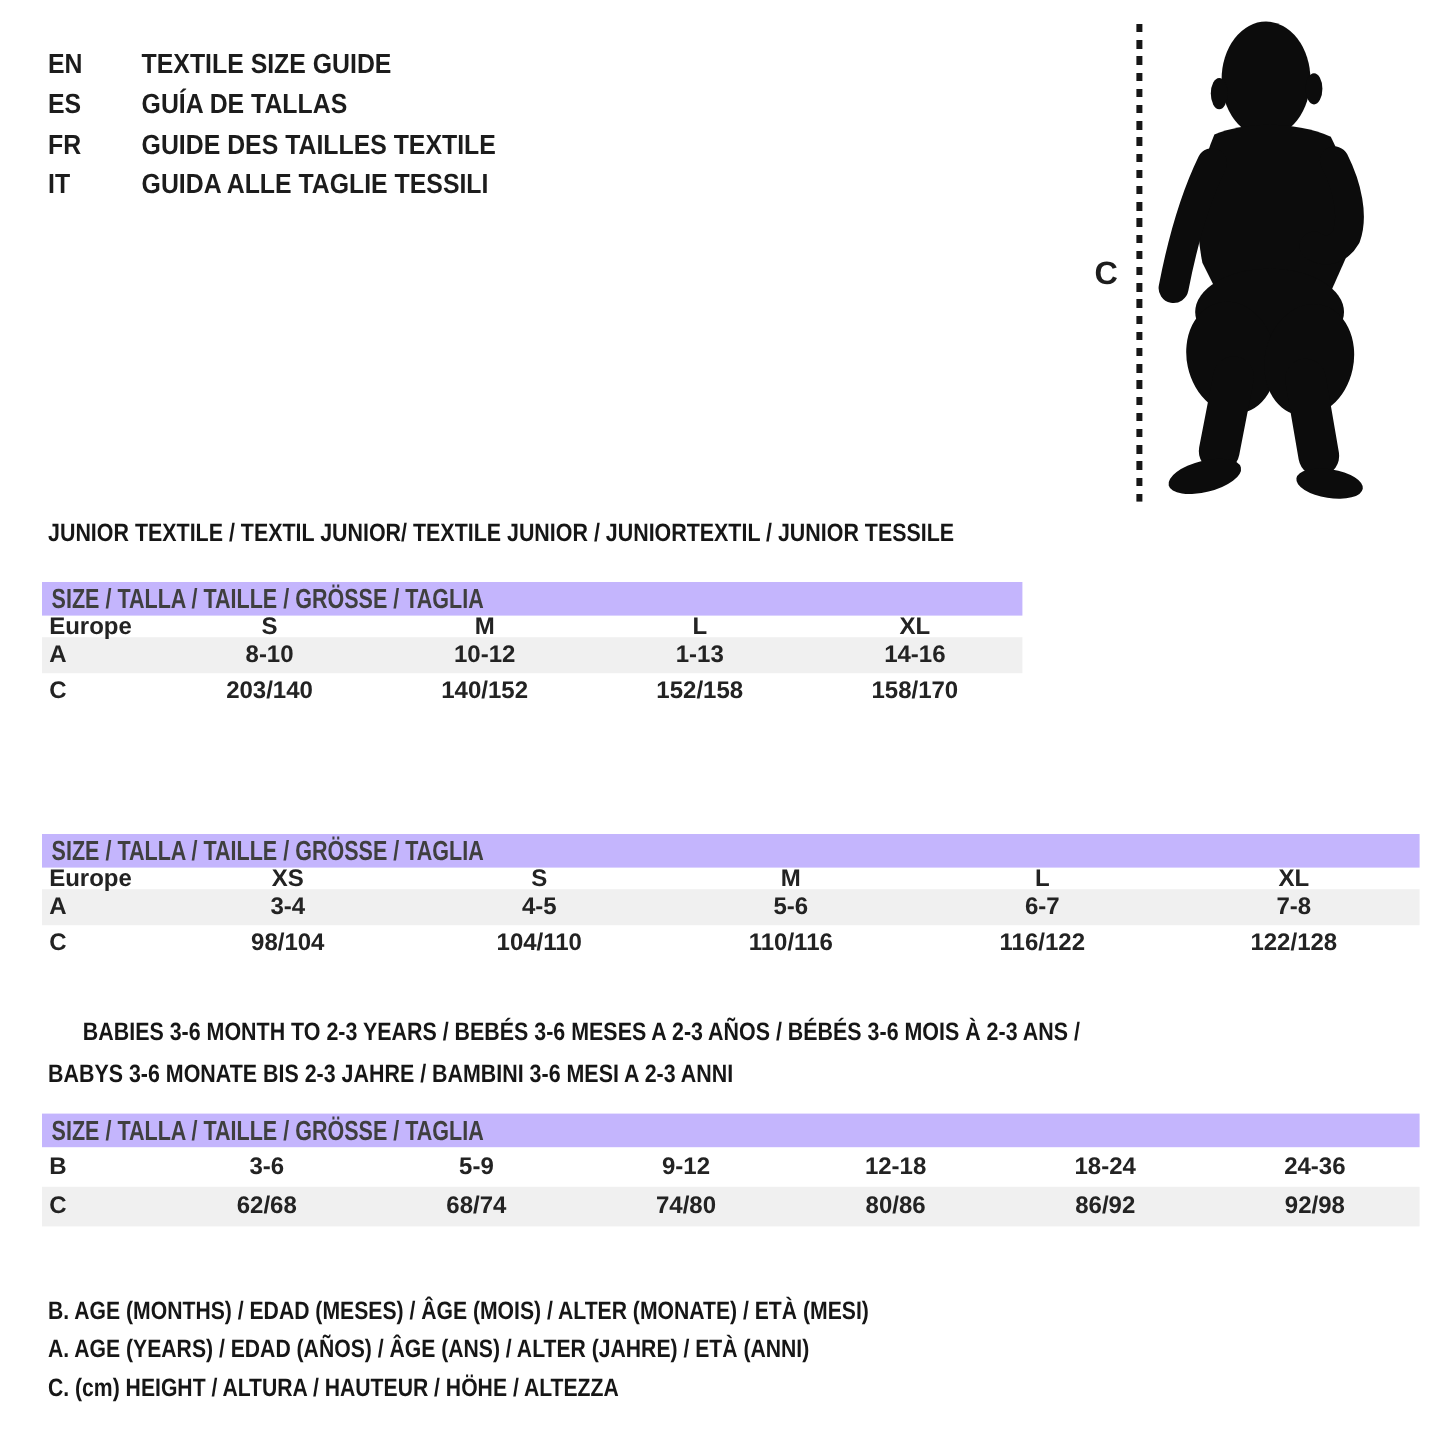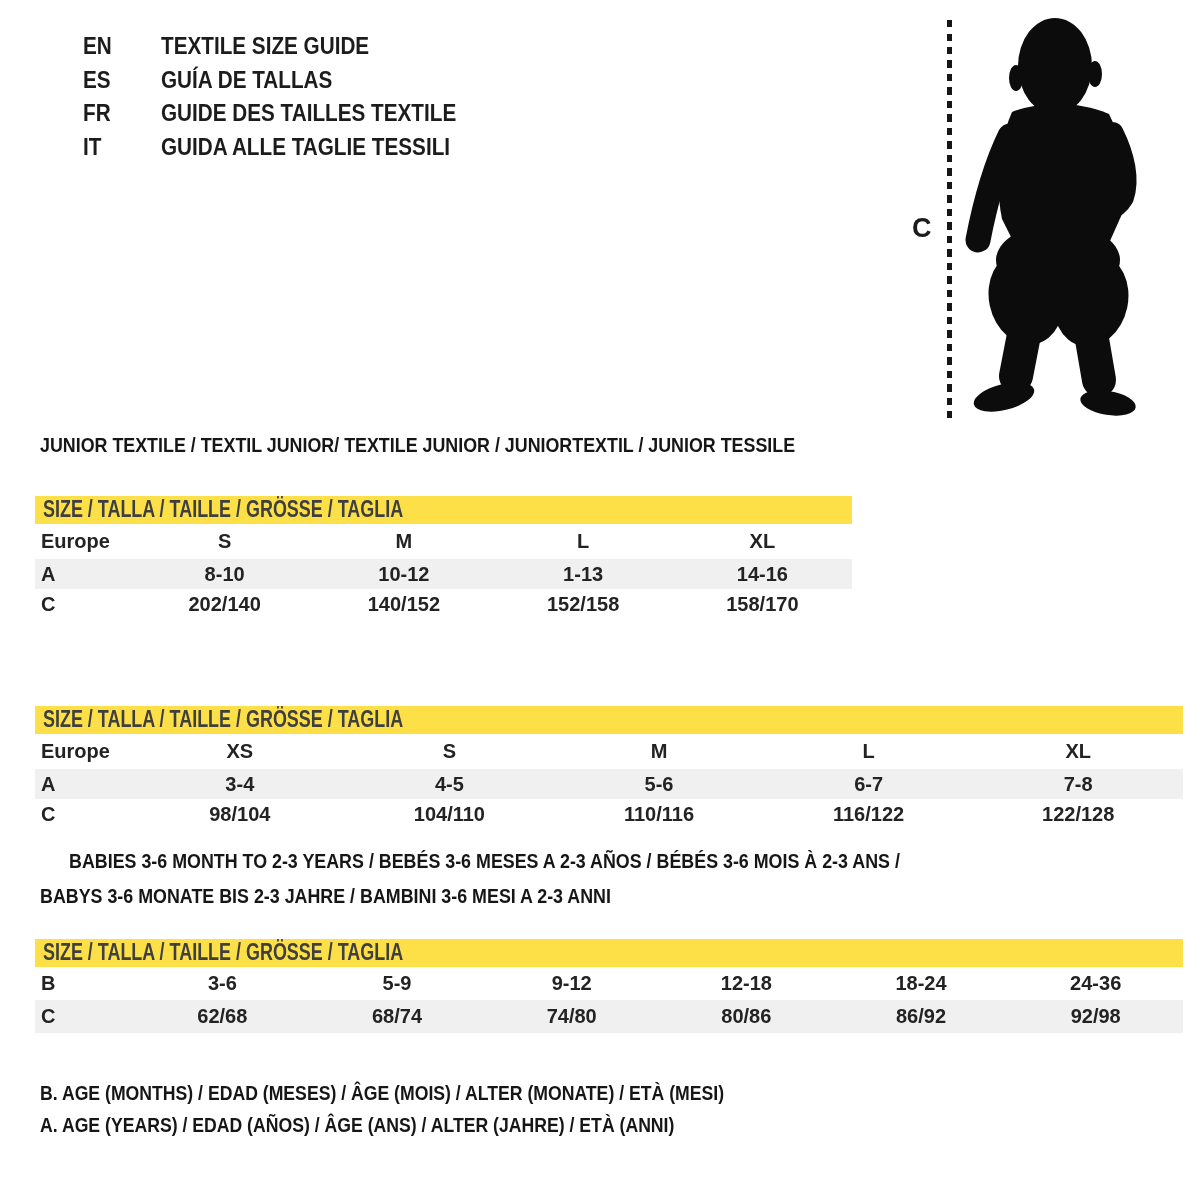--- a/index.html
+++ b/index.html
@@ -4,37 +4,37 @@
 <style>
   html,body{margin:0;padding:0;background:#ffffff;}
   #page{position:relative;width:1200px;height:1200px;background:#ffffff;overflow:hidden;
         font-family:"Liberation Sans",sans-serif;color:#1c1c1c;}
   .lang-txt{font-weight:700;font-size:23px;white-space:nowrap;transform:scaleX(0.9);transform-origin:0 50%;}
   .head-txt{font-weight:700;font-size:21px;white-space:nowrap;transform:scaleX(0.85);transform-origin:0 50%;color:#161616;}
   .note-txt{font-weight:700;font-size:21px;white-space:nowrap;transform:scaleX(0.84);transform-origin:0 50%;color:#161616;}
 
   
   .langs{position:absolute;left:40px;top:33px;}
-  .lang-row{display:flex;height:33.5px;align-items:flex-start;margin-left:43px;}
+  .lang-row{display:flex;height:33.5px;align-items:flex-end;}
   .lang-code{width:78px;flex:0 0 78px;}
 
   
   .measure-line{position:absolute;left:947px;top:20px;width:5px;height:398px;
     background:repeating-linear-gradient(to bottom,#161616 0 7px,transparent 7px 13.5px);}
   .measure-label{position:absolute;left:912px;top:213px;font-weight:700;font-size:27px;}
   .baby-svg{position:absolute;left:962px;top:14px;width:178px;height:408px;overflow:visible;}
 
   
   .tbl{position:absolute;left:35px;}
   .tbl.narrow{width:817px;}
   .tbl.wide{width:1148px;}
-  .size-bar{height:28px;background:#fde047;display:flex;align-items:flex-start;padding-left:8px;box-sizing:border-box;margin-top:11px;}
+  .size-bar{height:28px;background:#c4b5fd;display:flex;align-items:center;padding-left:8px;box-sizing:border-box;}
   .size-bar span{font-weight:700;font-size:23px;white-space:nowrap;transform:scaleX(0.78);transform-origin:0 50%;color:#3f3f3f;}
   .trow{display:flex;align-items:center;}
-  .trow-h{height:35px;}
+  .trow-h{height:18px;}
   .trow-d{height:30px;}
   .trow-d3{height:33px;}
   .row-alt{background:#f0f0f0;}
   .cell{flex:1;text-align:center;font-weight:700;font-size:20px;color:#232323;}
   .cell.label{flex:0 0 100px;text-align:left;padding-left:6px;box-sizing:border-box;}
 
   .sect-title{position:absolute;left:40px;}
   .sub{font-size:12px;vertical-align:-4px;letter-spacing:0;}
   .notes{position:absolute;left:40px;top:1077px;}
   .note-line{height:32px;display:flex;align-items:center;}
@@ -106,21 +106,21 @@
     </div>
     <div class="trow trow-d row-alt">
       <span class="cell label">A</span>
       <span class="cell">8-10</span>
       <span class="cell">10-12</span>
       <span class="cell">1-13</span>
       <span class="cell">14-16</span>
     </div>
     <div class="trow trow-d">
       <span class="cell label">C</span>
-      <span class="cell">202/140</span>
+      <span class="cell">203/140</span>
       <span class="cell">140/152</span>
       <span class="cell">152/158</span>
       <span class="cell">158/170</span>
     </div>
   </div>
 
   <div class="tbl wide" style="top:695px;">
     <div class="size-bar">
       <span>SIZE / TALLA / TAILLE / GRÖSSE / TAGLIA</span>
     </div>
@@ -180,15 +180,18 @@
     </div>
   </div>
 
   <div class="notes">
     <div class="note-line">
       <span class="note-txt">B. AGE (MONTHS) / EDAD (MESES) / ÂGE (MOIS) / ALTER (MONATE) / ETÀ (MESI)</span>
     </div>
     <div class="note-line">
       <span class="note-txt">A. AGE (YEARS) / EDAD (AÑOS) / ÂGE (ANS) / ALTER (JAHRE) / ETÀ (ANNI)</span>
     </div>
+    <div class="note-line">
+      <span class="note-txt">C. (cm) HEIGHT / ALTURA / HAUTEUR / HÖHE / ALTEZZA</span>
+    </div>
   </div>
 
 </div>
 
 </body></html>

